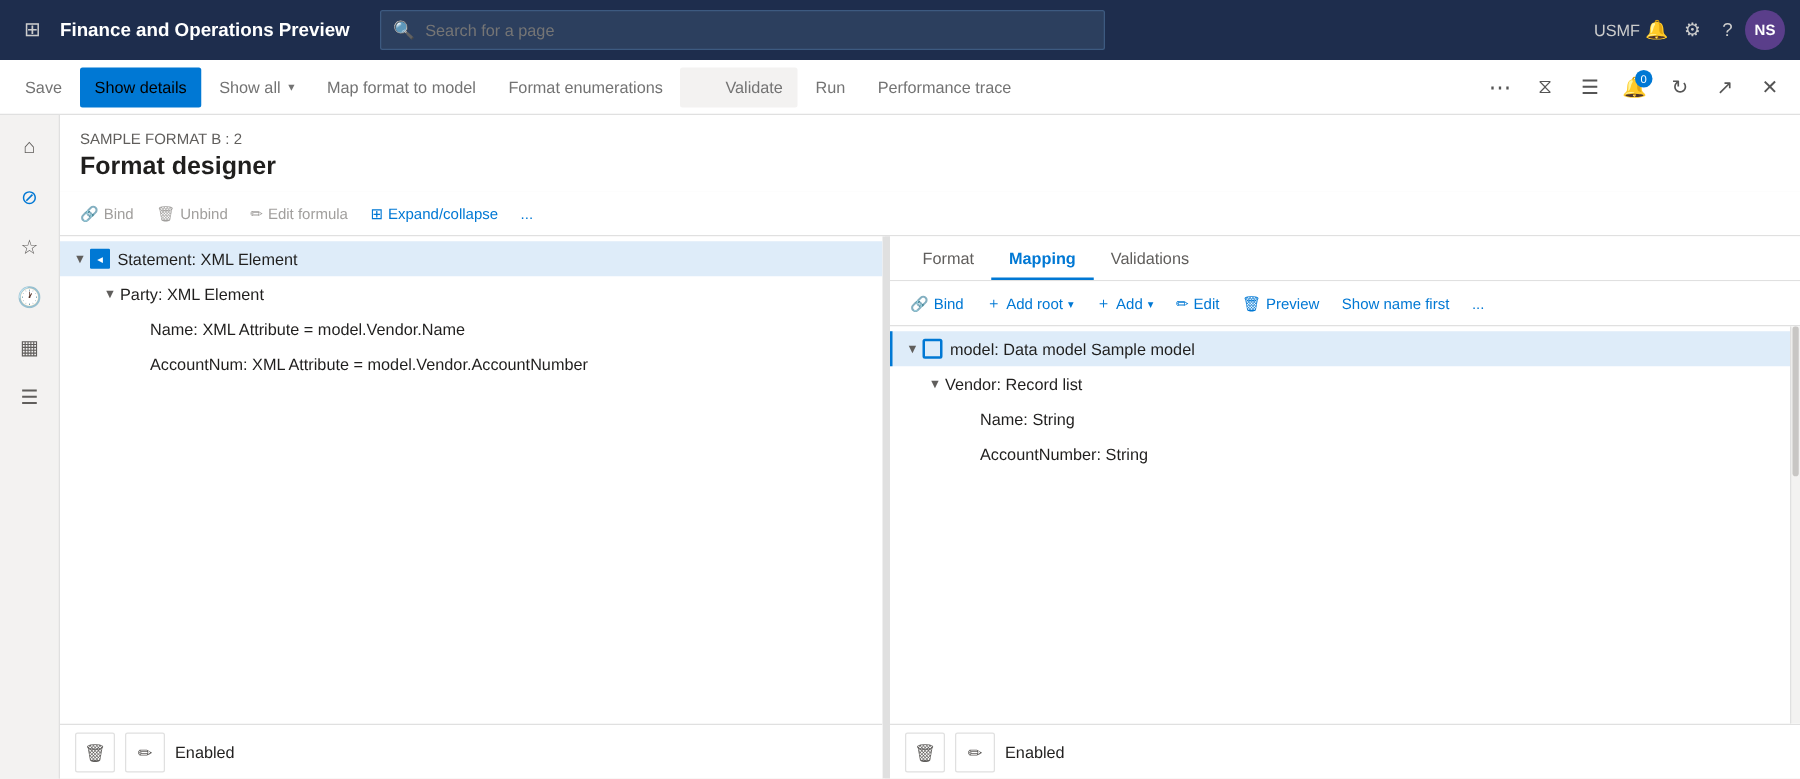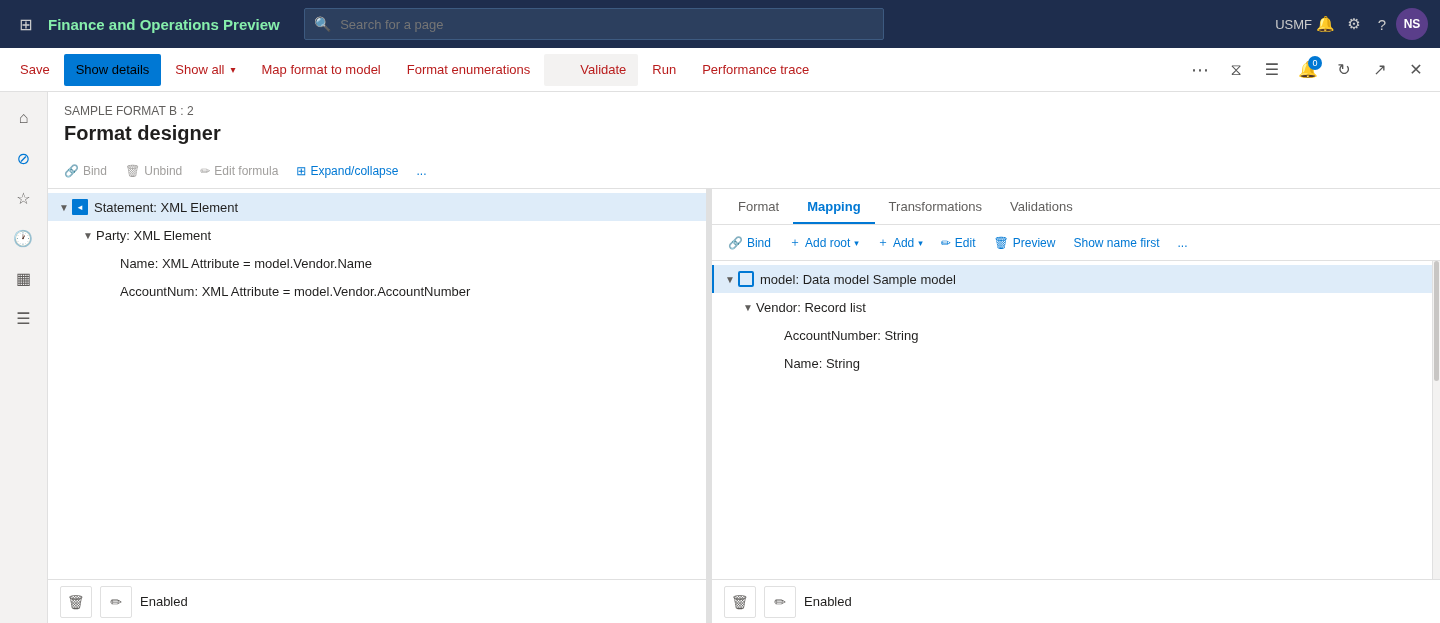--- a/index.html
+++ b/index.html
@@ -14,21 +14,21 @@
       padding: 0 12px;
       gap: 8px;
       color: white;
     }
     .topbar-grid-icon {
       width: 28px; height: 28px;
       display: flex; align-items: center; justify-content: center;
       cursor: pointer; color: #ccc; font-size: 16px;
     }
     .topbar-title {
-      color: #86efac;
+      color: #ffffff;
       font-size: 15px;
       font-weight: 600;
       margin-right: 16px;
       white-space: nowrap;
     }
     .topbar-search {
       flex: 1;
       max-width: 580px;
       height: 32px;
       background: #2c3f5e;
@@ -84,21 +84,21 @@
       padding: 0 8px;
       gap: 2px;
     }
     .toolbar-btn {
       height: 32px;
       padding: 0 12px;
       border: none;
       background: transparent;
       cursor: pointer;
       font-size: 13px;
-      color: #b91c1c;
+      color: #737373;
       display: flex; align-items: center; gap: 6px;
       border-radius: 2px;
       white-space: nowrap;
     }
     .toolbar-btn.primary {
       background: #0078d4;
       color: #000000;
     }
     .toolbar-btn .caret { font-size: 10px; }
     .toolbar-right {
@@ -492,23 +492,20 @@
       <div class="right-panel">
 
         <div class="tab-bar">
           <div class="tab">
             <span>Format</span>
           </div>
           <div class="tab active">
             <span>Mapping</span>
           </div>
           <div class="tab">
-            <span>Transformations</span>
-          </div>
-          <div class="tab">
             <span>Validations</span>
           </div>
         </div>
 
         <div class="mapping-toolbar">
           <button class="map-btn">
             <span>🔗</span>
             <span>Bind</span>
           </button>
           <button class="map-btn">
@@ -546,26 +543,26 @@
               <span>model: Data model Sample model</span>
             </div>
 
             <div class="map-item" style="padding-left:28px;">
               <div class="map-toggle">▼</div>
               <span>Vendor: Record list</span>
             </div>
 
             <div class="map-item" style="padding-left:56px;">
               <div class="map-toggle" style="width:16px;"></div>
-              <span>AccountNumber: String</span>
+              <span>Name: String</span>
             </div>
 
             <div class="map-item" style="padding-left:56px;">
               <div class="map-toggle" style="width:16px;"></div>
-              <span>Name: String</span>
+              <span>AccountNumber: String</span>
             </div>
 
           </div>
           <div class="right-scrollbar">
             <div class="scrollbar-thumb"></div>
           </div>
         </div>
 
         <div class="bottom-strip">
           <button class="bottom-icon-btn">🗑</button>

